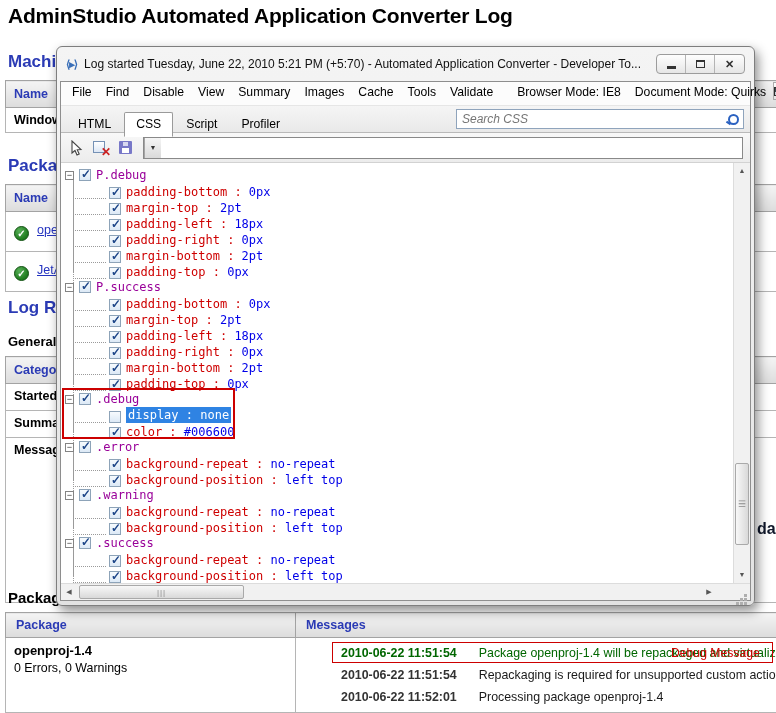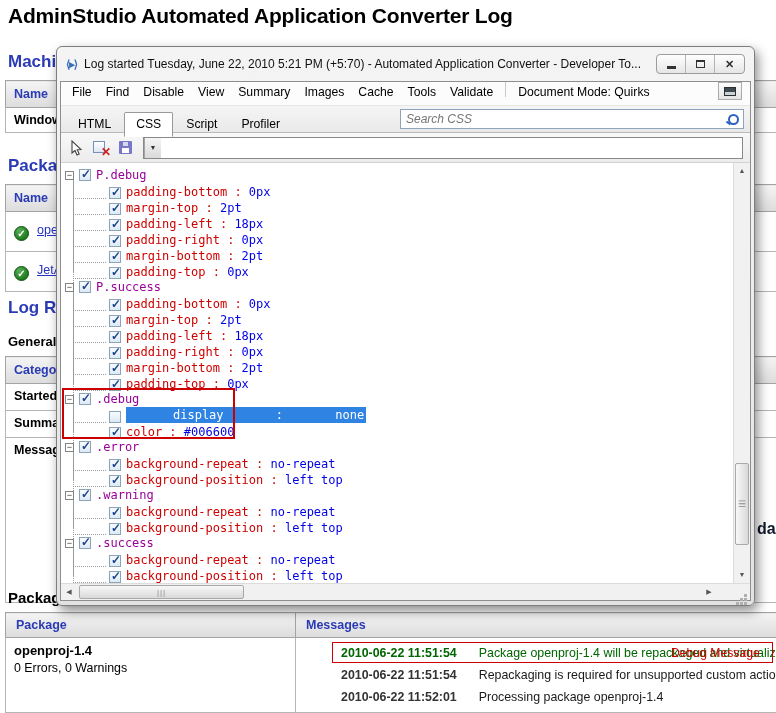--- a/index.html
+++ b/index.html
@@ -68,21 +68,21 @@
   .menu-sep { width:1px; height:15px; background:#C9C9C9; margin:0 5px; }
   .pin-btn { margin-left:auto; margin-right:4px; width:24px; height:18px; border:1px solid #ABABAB;
              background:linear-gradient(#FDFDFD,#E4E4E4); display:flex; align-items:center; justify-content:center; }
   .pin-glyph { width:12px; height:9px; background:#3F4A50; border:1px solid #2E2E2E; box-shadow:inset 0 -3px 0 #C7D3D9; }
 
   .tabrow { height:27px; flex:none; display:flex; align-items:flex-end; padding:0 6px; position:relative;
             background:linear-gradient(#F5F5F5,#E9E9E9); border-bottom:1px solid #B9B9B9; }
   .tab { font-size:12.2px; padding:4px 11px 5px; margin-right:2px; }
   .tab.active { border:1px solid #9A9A9A; border-bottom:1px solid #fff; background:#fff;
                 margin-bottom:-1px; border-radius:2px 2px 0 0; }
-  .search-box { position:absolute; right:6px; top:3px; width:344px; height:20px; border:1px solid #8FA4BC;
+  .search-box { position:absolute; right:6px; top:3px; width:288px; height:20px; border:1px solid #8FA4BC;
                 background:#fff; display:flex; align-items:center; padding:0 5px; }
   .search-input { flex:1; border:none; outline:none; font-style:italic; font-size:12px; color:#333;
                   font-family:"Liberation Sans",sans-serif; min-width:0; }
   .mag { flex:none; position:relative; width:12px; height:12px; }
   .mag::before { content:""; position:absolute; left:2px; top:1px; width:7px; height:7px;
                  border:2px solid #2B62C1; border-radius:50%; }
   .mag::after { content:""; position:absolute; left:0px; top:9px; width:5px; height:2px;
                 background:#2B62C1; transform:rotate(35deg); }
 
   .toolbar { height:30px; flex:none; display:flex; align-items:center; gap:9px; padding:0 7px;
@@ -112,21 +112,21 @@
   .expander { flex:none; width:9px; height:9px; border:1px solid #848484; background:#fff; margin-right:5px;
               font-size:9px; line-height:7px; text-align:center; color:#333;
               font-family:"Liberation Sans",sans-serif; z-index:1; }
   .cb { flex:none; width:12px; height:12px; border:1px solid #8DA3B8; margin-right:5px; position:relative;
         background:linear-gradient(#F7FBFE,#DCE9F6); font-family:"Liberation Sans",sans-serif; }
   .cb.checked::after { content:"\2713"; position:absolute; left:1px; top:-3px; font-size:12px;
                        font-weight:bold; color:#1D4588; }
   .sel-name { color:#990099; }
   .pname { color:#CE0000; } .pcolon { color:#CE0000; } .pval { color:#0000E8; }
   .selhl { background:#2F83E3; padding:1px 2px; }
-  .selhl .pname, .selhl .pcolon, .selhl .pval { color:#fff;margin-left:45px; }
+  .selhl .pname, .selhl .pcolon, .selhl .pval { color:#fff; }
   .tree-annotation { position:absolute; left:1px; top:225px; width:173px; height:51px;
                      border:2px solid #CC0000; z-index:3; pointer-events:none; }
 
   .vsb { position:absolute; right:0; top:0; bottom:0; width:17px; background:#F1F1F1; border-left:1px solid #DCDCDC; }
   .vsb-btn { position:absolute; left:0; width:16px; height:16px; text-align:center; font-size:7px;
              line-height:16px; color:#555; }
   .vsb-up { top:0; } .vsb-down { bottom:0; }
   .vsb-thumb { position:absolute; left:1px; width:14px; top:300px; height:82px; border:1px solid #A9A9A9;
                border-radius:2px; background:linear-gradient(90deg,#F8F8F8,#D9D9D9);
                text-align:center; font-size:9px; line-height:80px; color:#8A8A8A; }
@@ -241,20 +241,21 @@
         <div class="menu-item">File</div>
         <div class="menu-item">Find</div>
         <div class="menu-item">Disable</div>
         <div class="menu-item">View</div>
         <div class="menu-item">Summary</div>
         <div class="menu-item">Images</div>
         <div class="menu-item">Cache</div>
         <div class="menu-item">Tools</div>
         <div class="menu-item">Validate</div>
         <div class="menu-sep"></div>
+        <div class="menu-item">Browser Mode: IE8</div>
         <div class="menu-item">Document Mode: Quirks</div>
         <div class="pin-btn">
           <span class="pin-glyph"></span>
         </div>
       </div>
 
     <div class="tabrow">
       <span id="tabs"><span class="tab">HTML</span><span class="tab active">CSS</span><span class="tab">Script</span><span class="tab">Profiler</span></span>
       <span class="search-box">
         <input class="search-input" placeholder="Search CSS" style="">

